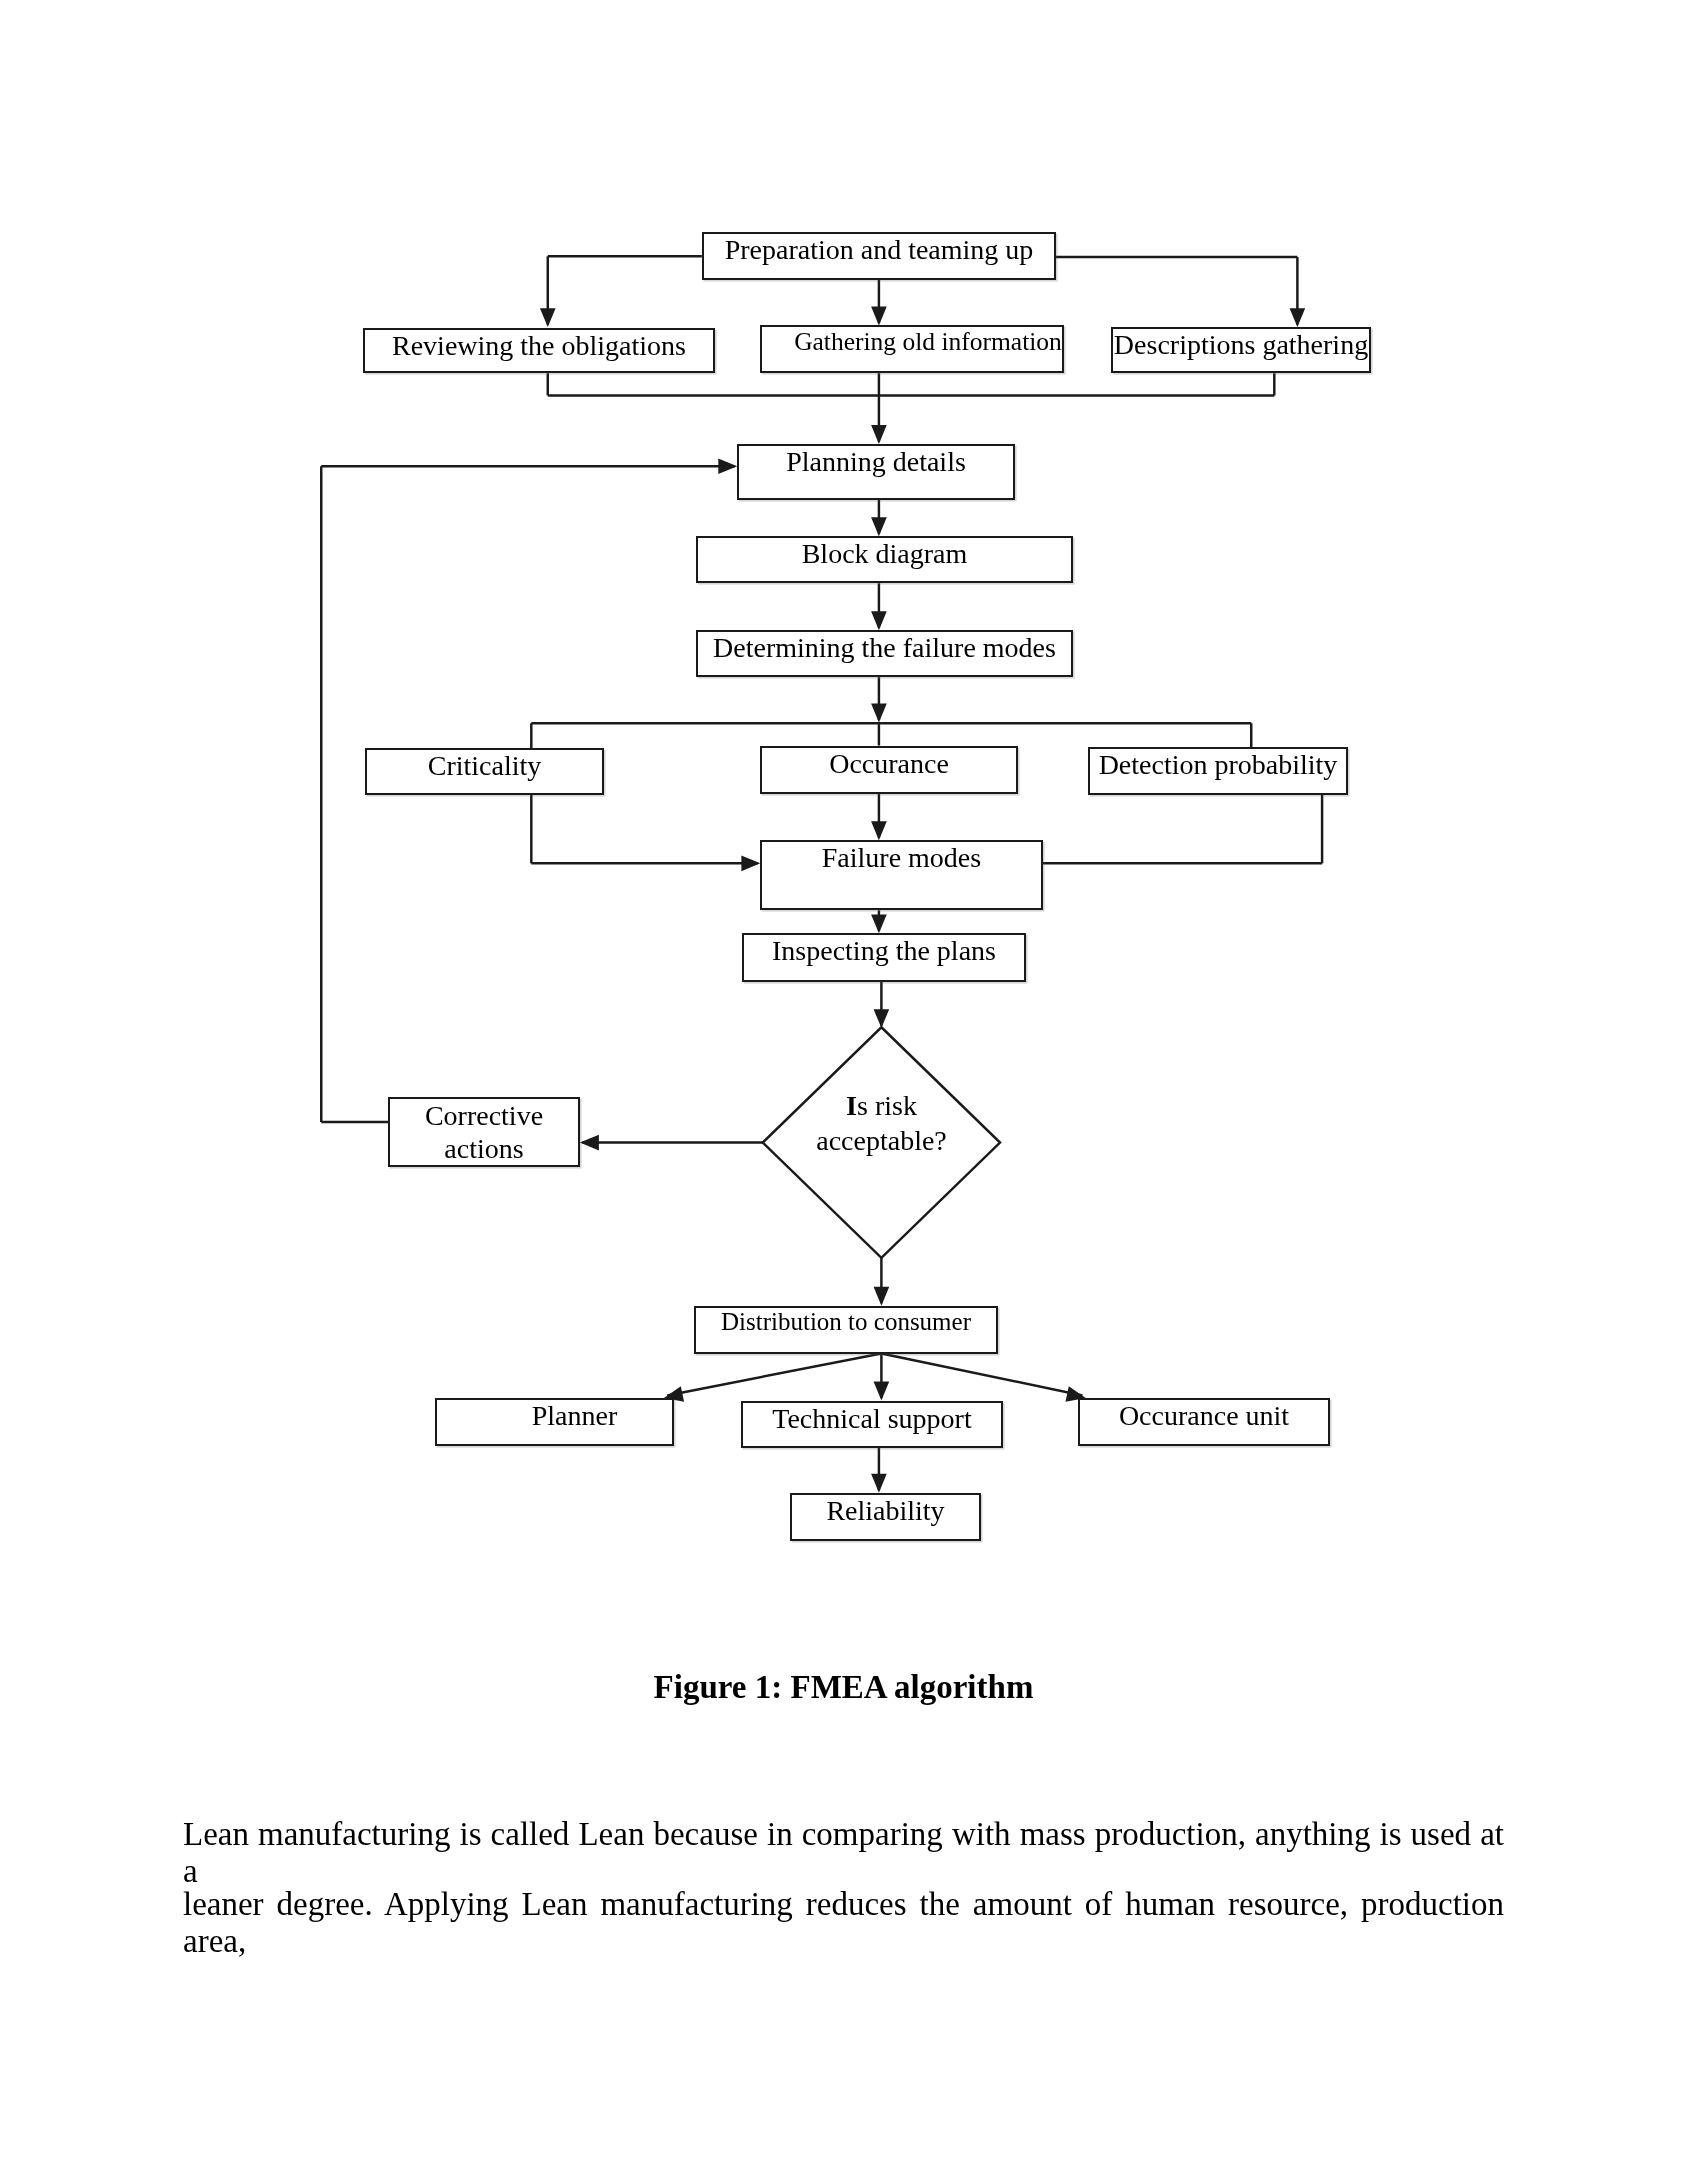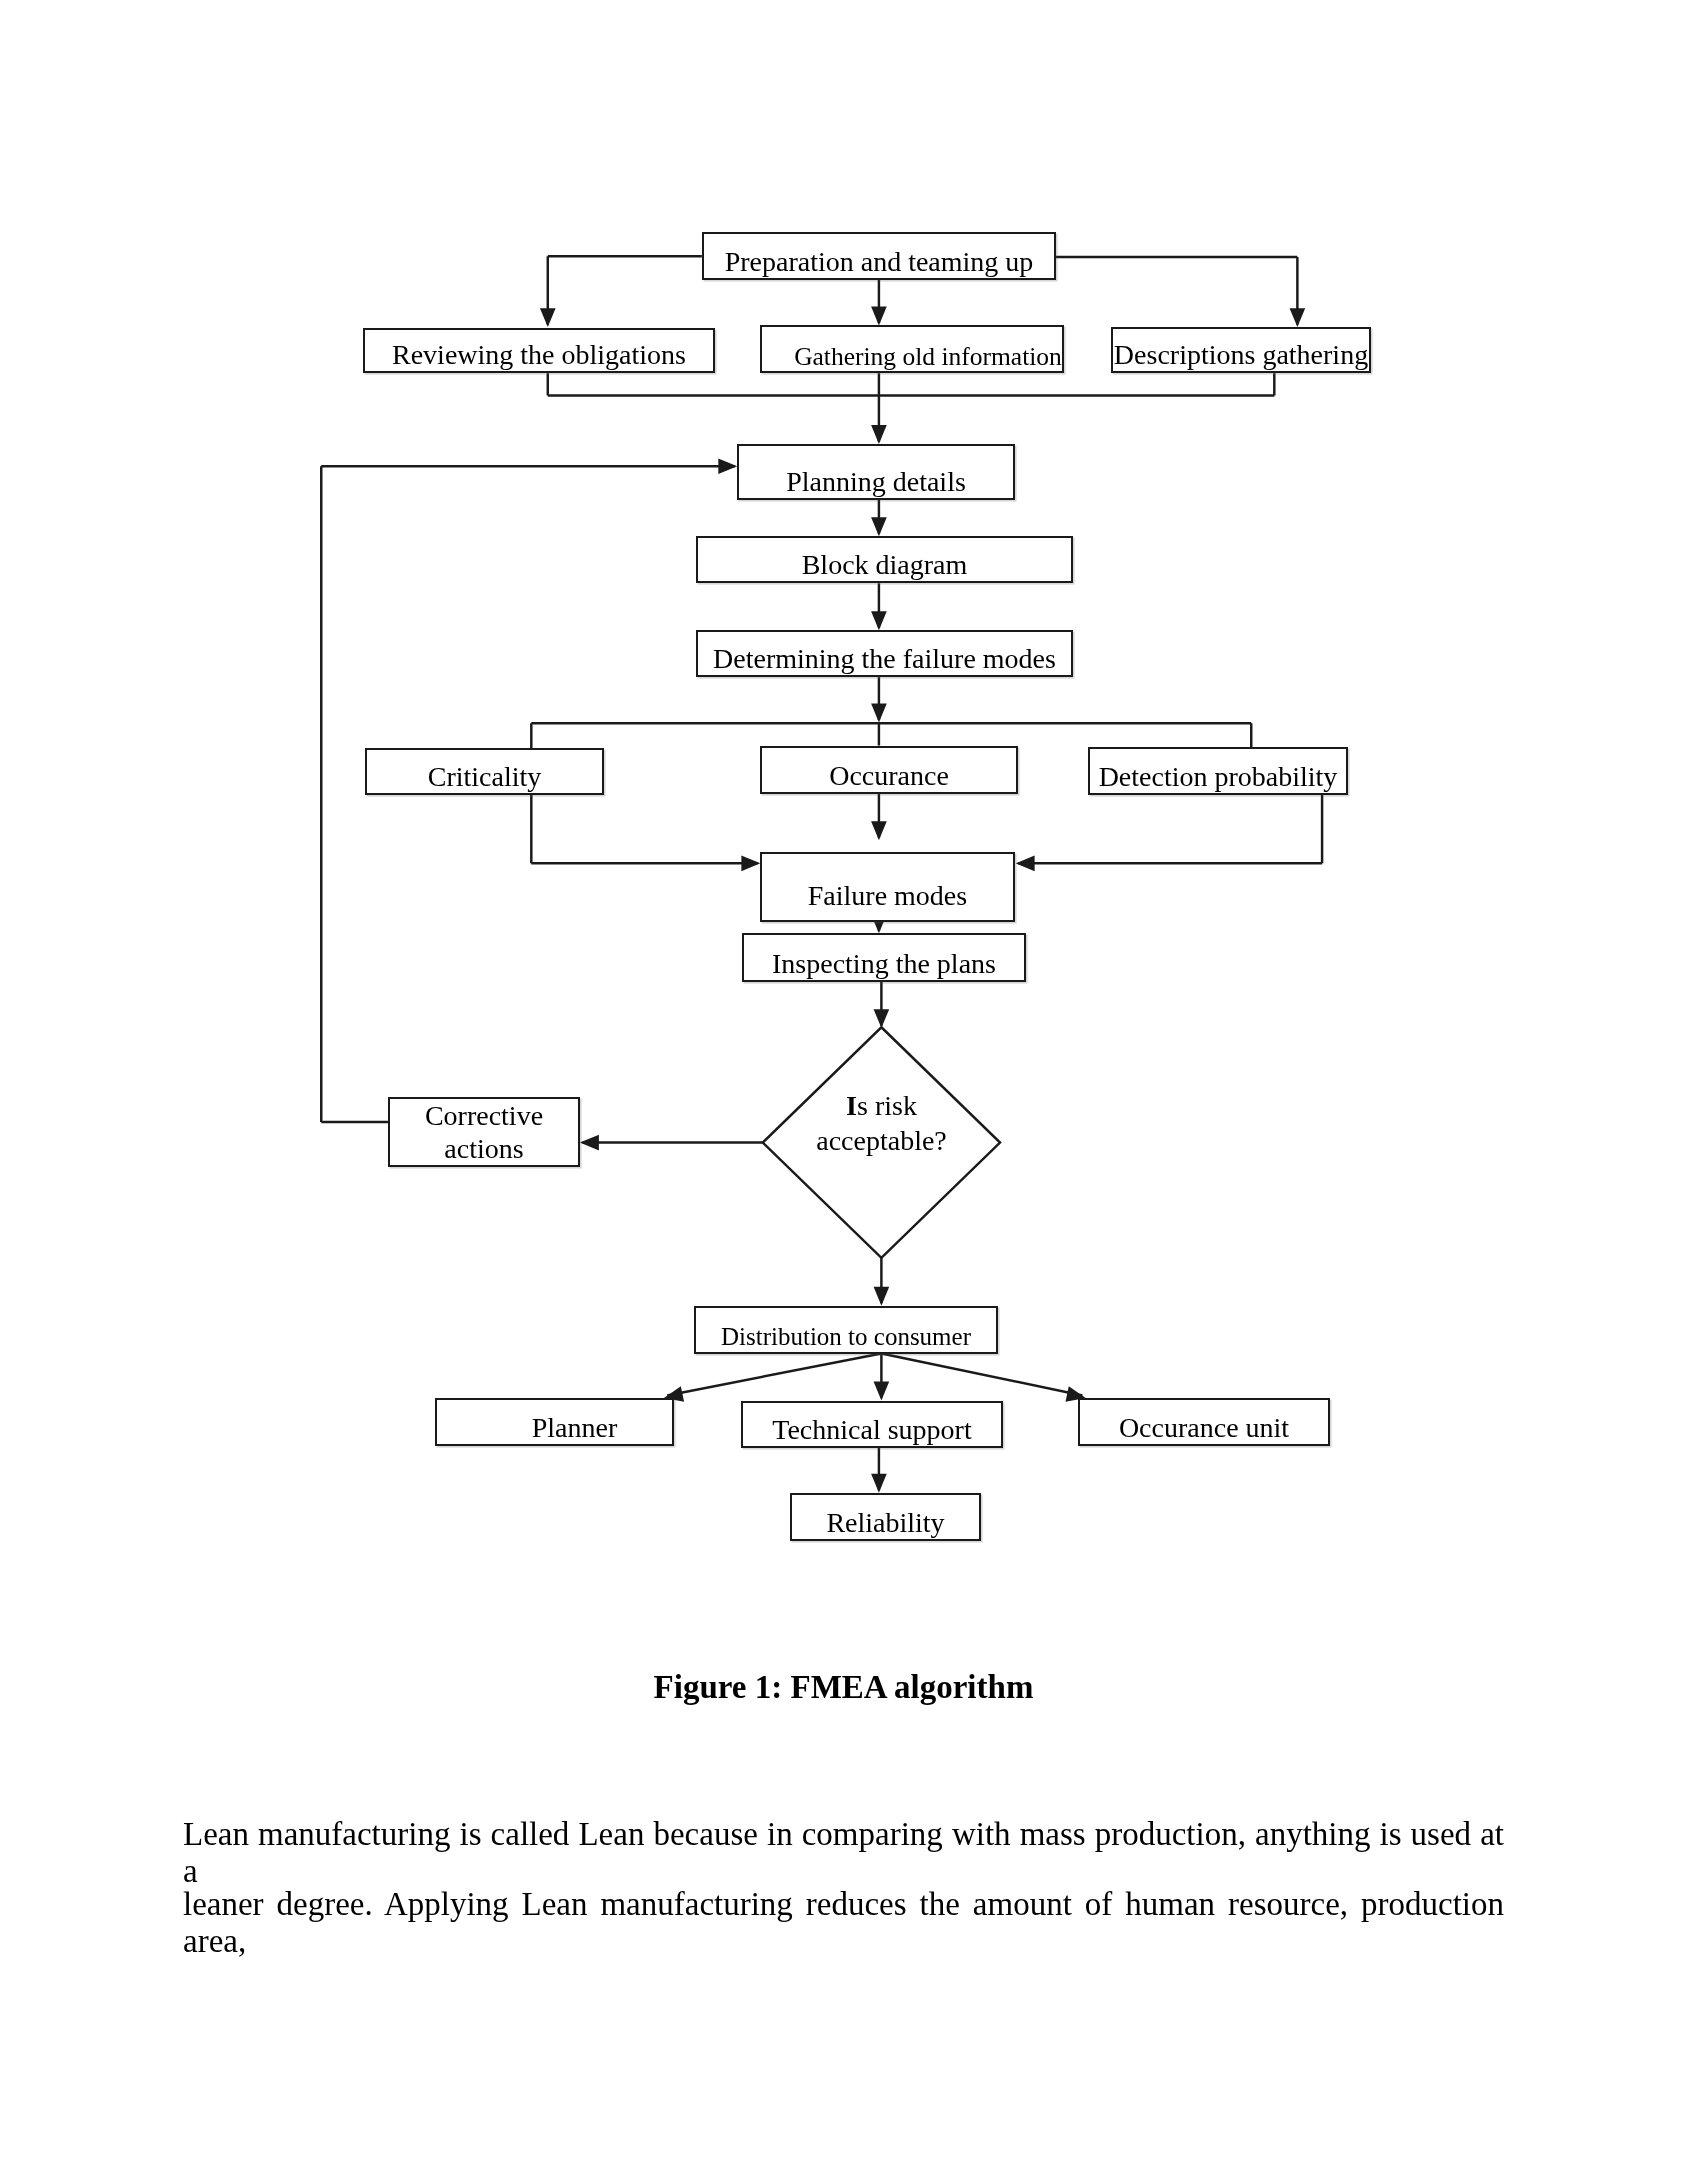--- a/index.html
+++ b/index.html
@@ -33,21 +33,21 @@
     fill: #ffffff;
     stroke: #1a1a1a;
     stroke-width: 3;
   }
   .node {
     position: absolute;
     box-sizing: border-box;
     border: 2.5px solid #1a1a1a;
     background: #ffffff;
     display: flex;
-    align-items: flex-end;
+    align-items: flex-start;
     justify-content: center;
     text-align: center;
     font-size: 28px;
     line-height: 1.15;
     box-shadow: 1.6px 1.6px 0 rgba(90,90,90,0.25);
   }
   .node.small-text { font-size: 25.5px; padding-left: 32px; }
   .node.smaller-text { font-size: 25px; }
   .diamond-label {
     position: absolute;
@@ -186,21 +186,21 @@
   </div>
 
   <div class="node" style="left:760px; top:746px; width:258px; height:48px;">
     <span>Occurance</span>
   </div>
 
   <div class="node" style="left:1088px; top:747px; width:260px; height:48px;">
     <span>Detection probability</span>
   </div>
 
-  <div class="node" style="left:760px; top:840px; width:255px; height:70px; padding-bottom:8px;margin-top:12px;">
+  <div class="node" style="left:760px; top:840px; width:283px; height:70px; padding-bottom:8px;">
     <span>Failure modes</span>
   </div>
 
   <div class="node" style="left:742px; top:933px; width:284px; height:49px;">
     <span>Inspecting the plans</span>
   </div>
 
   <div class="node" style="left:388px; top:1097px; width:192px; height:70px; line-height:33px;">
     <span>
       <span>Corrective</span><br>

